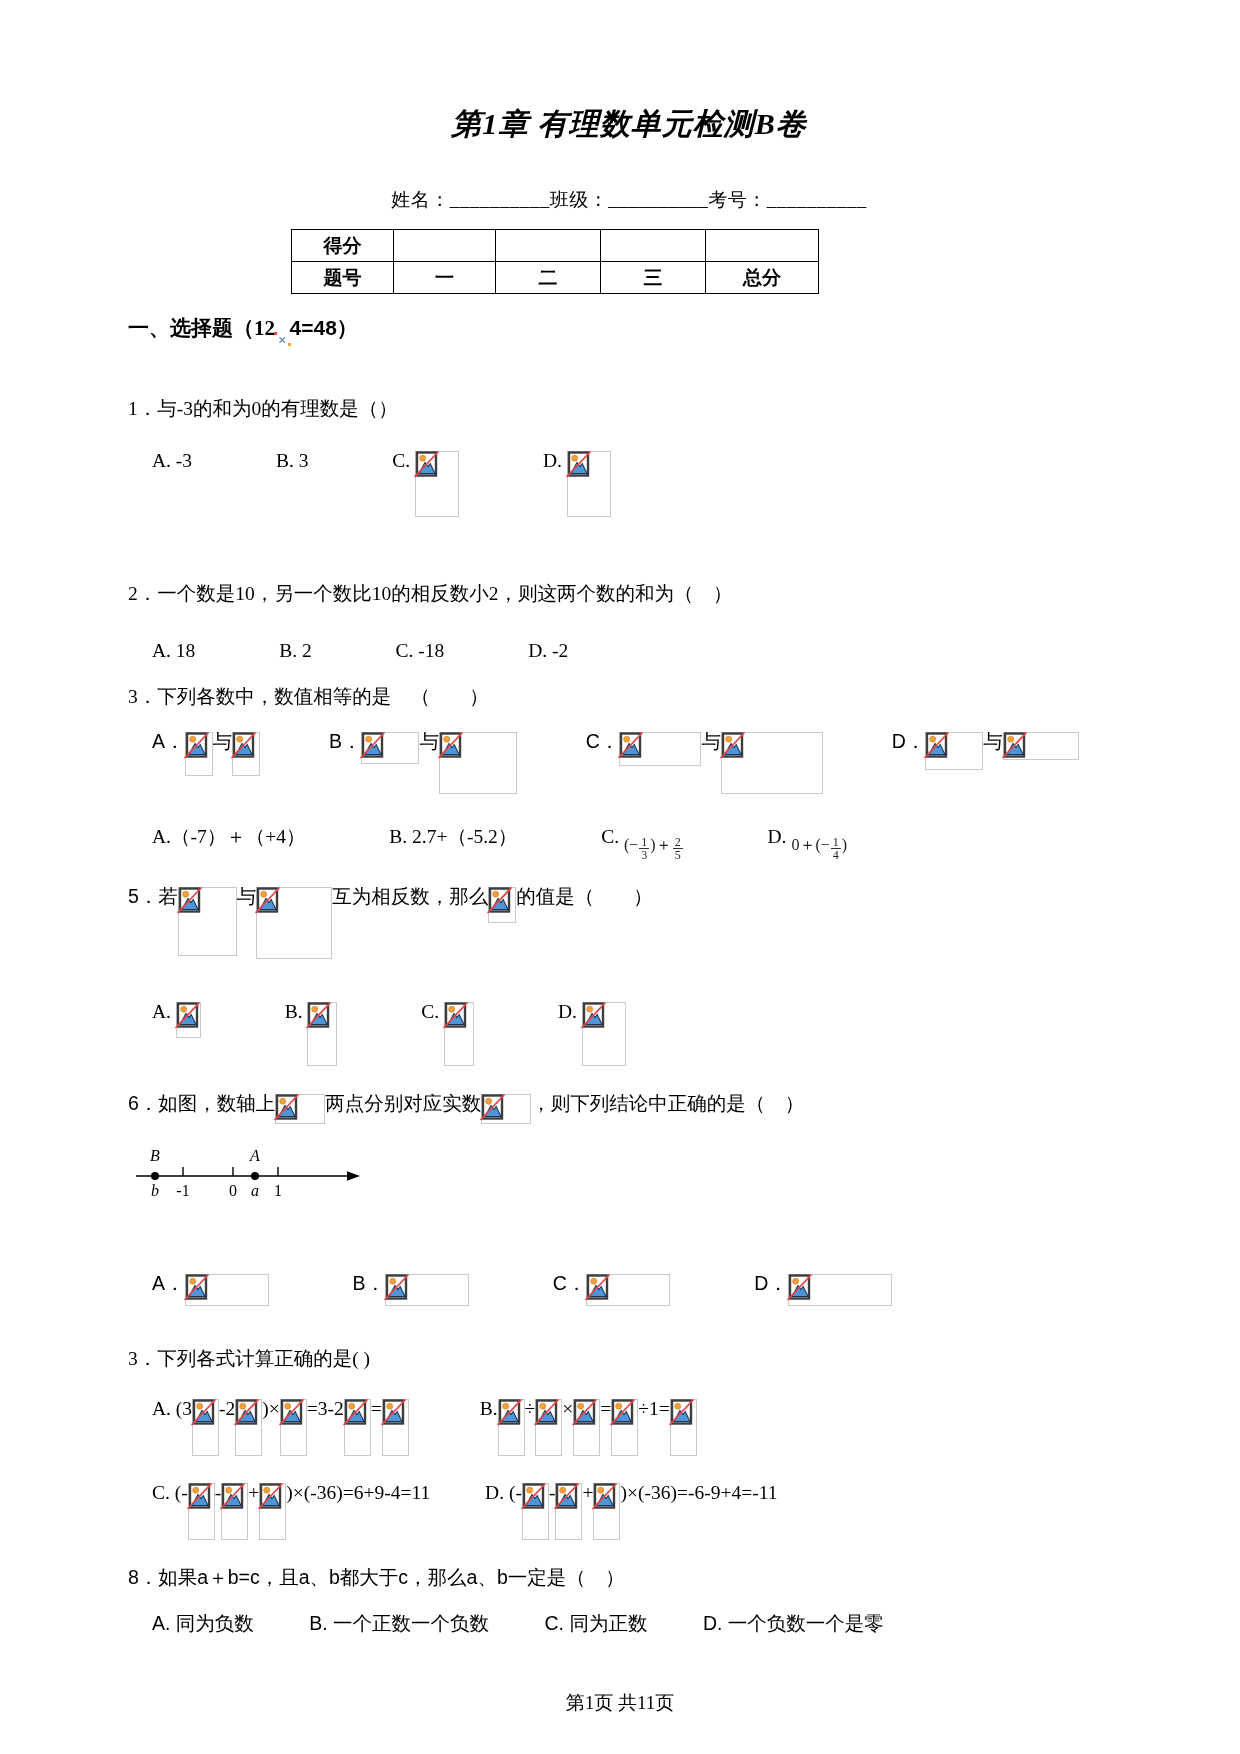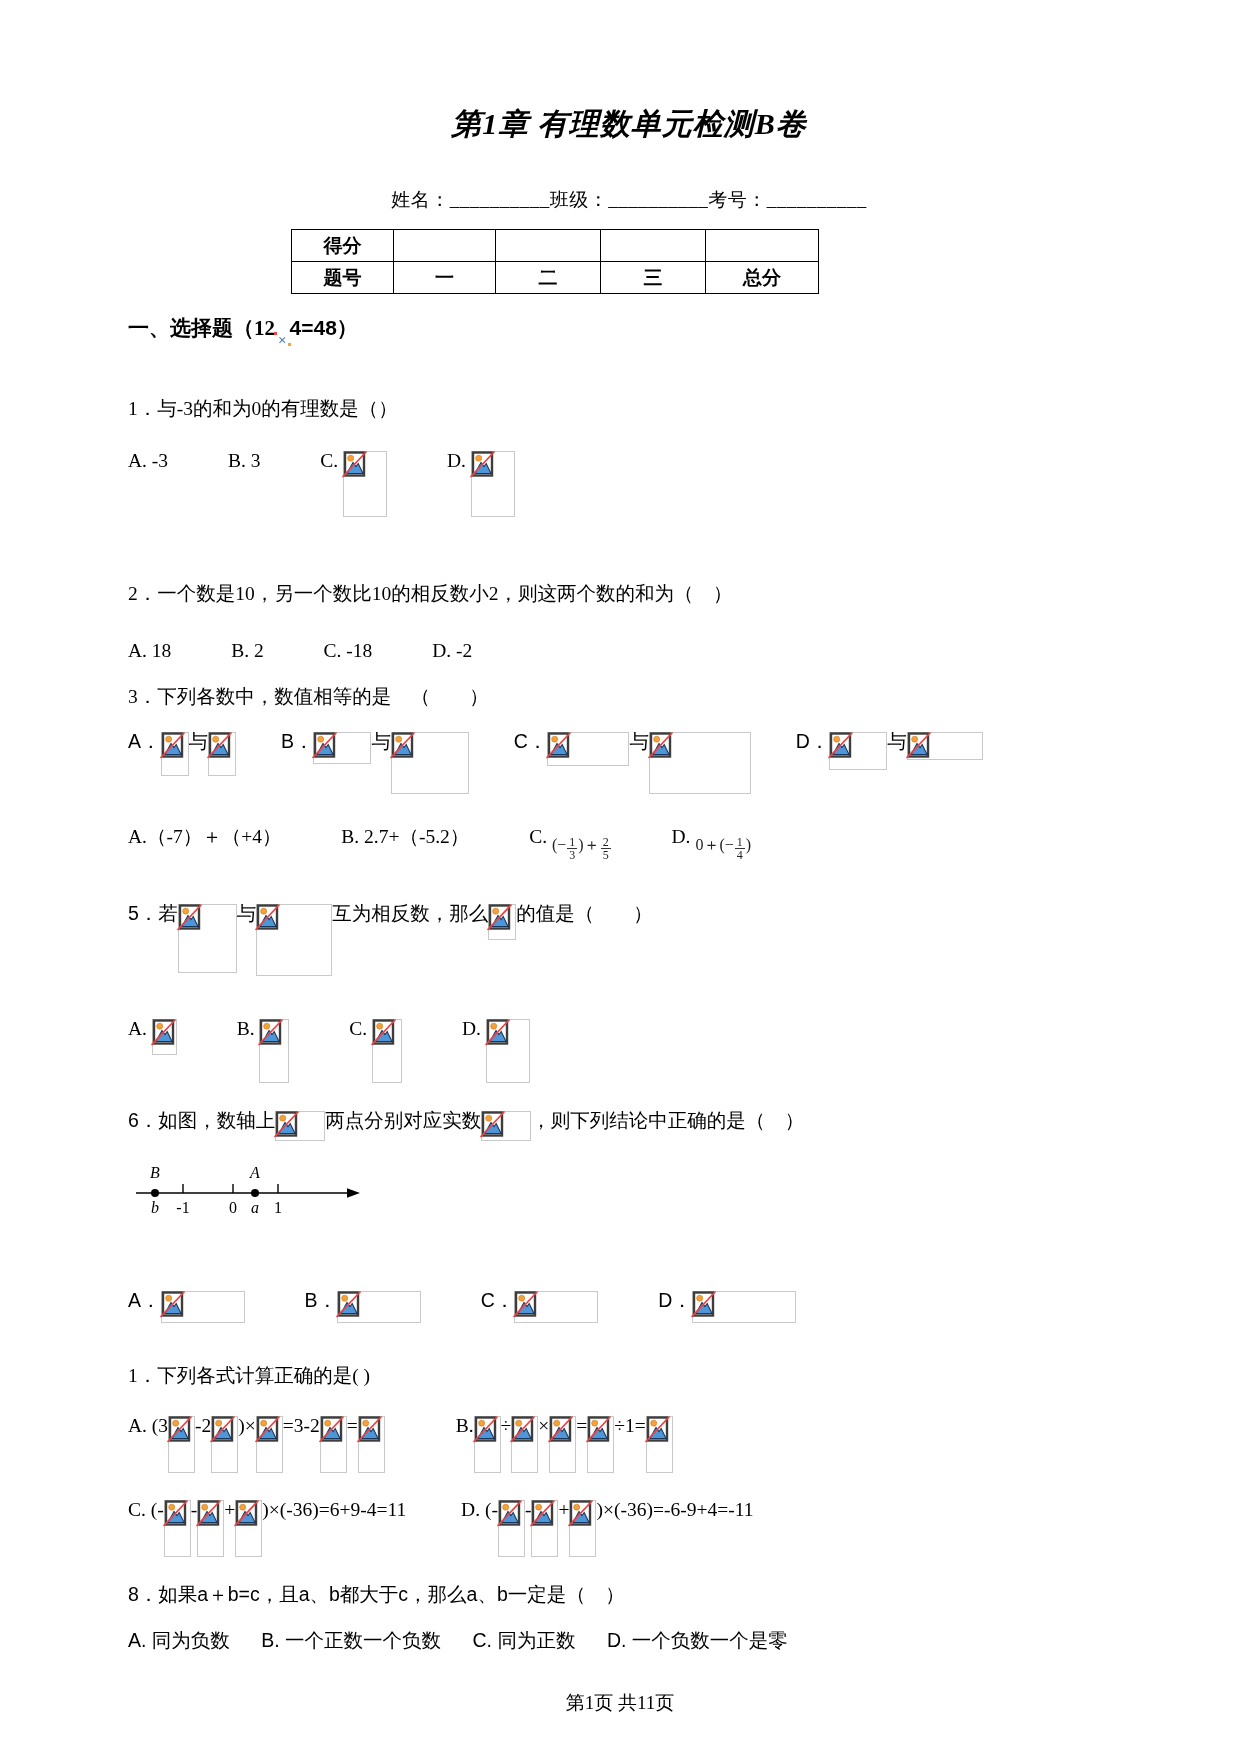--- a/index.html
+++ b/index.html
@@ -19,24 +19,24 @@
   .score .hd{font-weight:bold;}
   
   .section-head{margin-top:20px;font-size:21px;font-weight:bold;}
   .sec-sans{font-family:"Liberation Sans","DejaVu Sans",sans-serif;font-weight:bold;}
   .times{color:#4a7ebb;font-weight:bold;font-size:15px;position:relative;top:10px;margin:0 3px;}
   .times::before{content:"";position:absolute;width:3px;height:3px;background:#e84545;left:-4px;top:0;}
   .times::after{content:"";position:absolute;width:3px;height:3px;background:#f2a13c;right:-4px;bottom:2px;}
   
   .stem{margin:0;font-size:19.5px;line-height:1.35;}
   .opts{font-size:19.5px;line-height:1.35;}
-  .opt{display:inline-block;}
+  .opt{display:inline-block;margin-left:24px;}
   .sans{font-family:"Liberation Sans","DejaVu Sans",sans-serif;}
   .mtA{margin-top:54px}.mtB{margin-top:26px}.mtC{margin-top:64px}.mtD{margin-top:30px}
-  .mtE{margin-top:20px}.mtF{margin-top:24px}.mtG{margin-top:40px}.mtH{margin-top:45px}
+  .mtE{margin-top:20px}.mtF{margin-top:24px}.mtG{margin-top:40px}.mtH{margin-top:28px}
   .mtI{margin-top:18px}
   .gap55>.opt{margin-right:55px}
   .gap40>.opt{margin-right:40px}
   .gap28>.opt{margin-right:26px}
   
   .ph{position:relative;display:inline-block;background:#fff;border:1px solid #c9c9c9;overflow:visible;}
   .ph .bi{position:absolute;top:-2px;left:-2px;}
   .ph-c  {width:42px;height:64px;vertical-align:-50px;}
   .ph-q3a{width:26px;height:42px;vertical-align:-28px;}
   .ph-q3b1{width:56px;height:30px;vertical-align:-16px;}
@@ -289,21 +289,21 @@
       <span class="opt"><span class="sans">D．</span><span class="ph ph-ww"><svg class="bi" viewBox="0 0 26 28" width="26" height="28">
               <rect x="3" y="2.5" width="19" height="23" fill="#ffffff" stroke="#3d3d3d" stroke-width="2.4"></rect>
               <circle cx="8.7" cy="8.2" r="3" fill="#f2a13c" stroke="#d4831f" stroke-width="0.7"></circle>
               <polygon points="5,23.5 11,12.5 14,16.5 16.2,13.5 21,23.5" fill="#4f96d8" stroke="#17375e" stroke-width="1.1"></polygon>
               <line x1="0.5" y1="27" x2="24.5" y2="1.5" stroke="#e84545" stroke-width="1.8"></line>
             </svg></span></span>
     </div>
   </div>
 
   <div>
-    <p class="stem mtG">1．下列各式计算正确的是( )</p>
+    <p class="stem mtG">3．下列各式计算正确的是( )</p>
     <div class="opts mtF">
       <span class="opt"><span>A. (3</span><span class="ph ph-tall"><svg class="bi" viewBox="0 0 26 28" width="26" height="28">
               <rect x="3" y="2.5" width="19" height="23" fill="#ffffff" stroke="#3d3d3d" stroke-width="2.4"></rect>
               <circle cx="8.7" cy="8.2" r="3" fill="#f2a13c" stroke="#d4831f" stroke-width="0.7"></circle>
               <polygon points="5,23.5 11,12.5 14,16.5 16.2,13.5 21,23.5" fill="#4f96d8" stroke="#17375e" stroke-width="1.1"></polygon>
               <line x1="0.5" y1="27" x2="24.5" y2="1.5" stroke="#e84545" stroke-width="1.8"></line>
             </svg></span><span>-2</span><span class="ph ph-tall"><svg class="bi" viewBox="0 0 26 28" width="26" height="28">
               <rect x="3" y="2.5" width="19" height="23" fill="#ffffff" stroke="#3d3d3d" stroke-width="2.4"></rect>
               <circle cx="8.7" cy="8.2" r="3" fill="#f2a13c" stroke="#d4831f" stroke-width="0.7"></circle>
               <polygon points="5,23.5 11,12.5 14,16.5 16.2,13.5 21,23.5" fill="#4f96d8" stroke="#17375e" stroke-width="1.1"></polygon>

